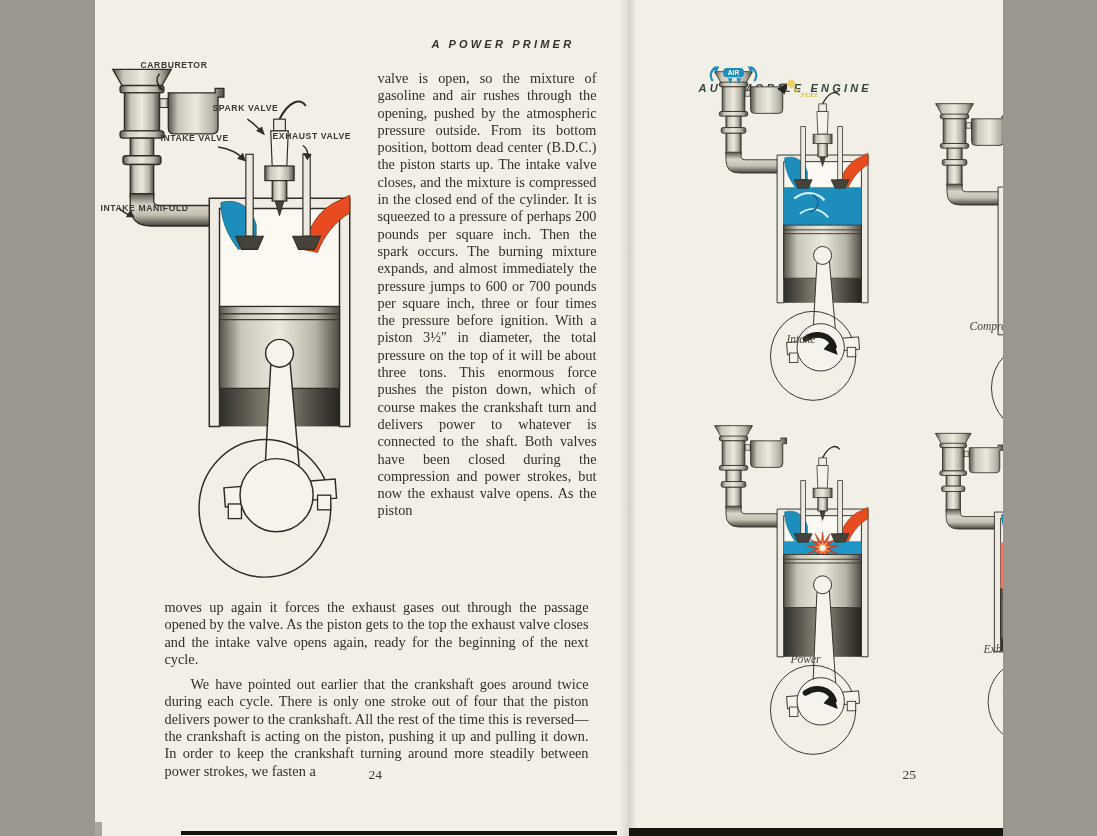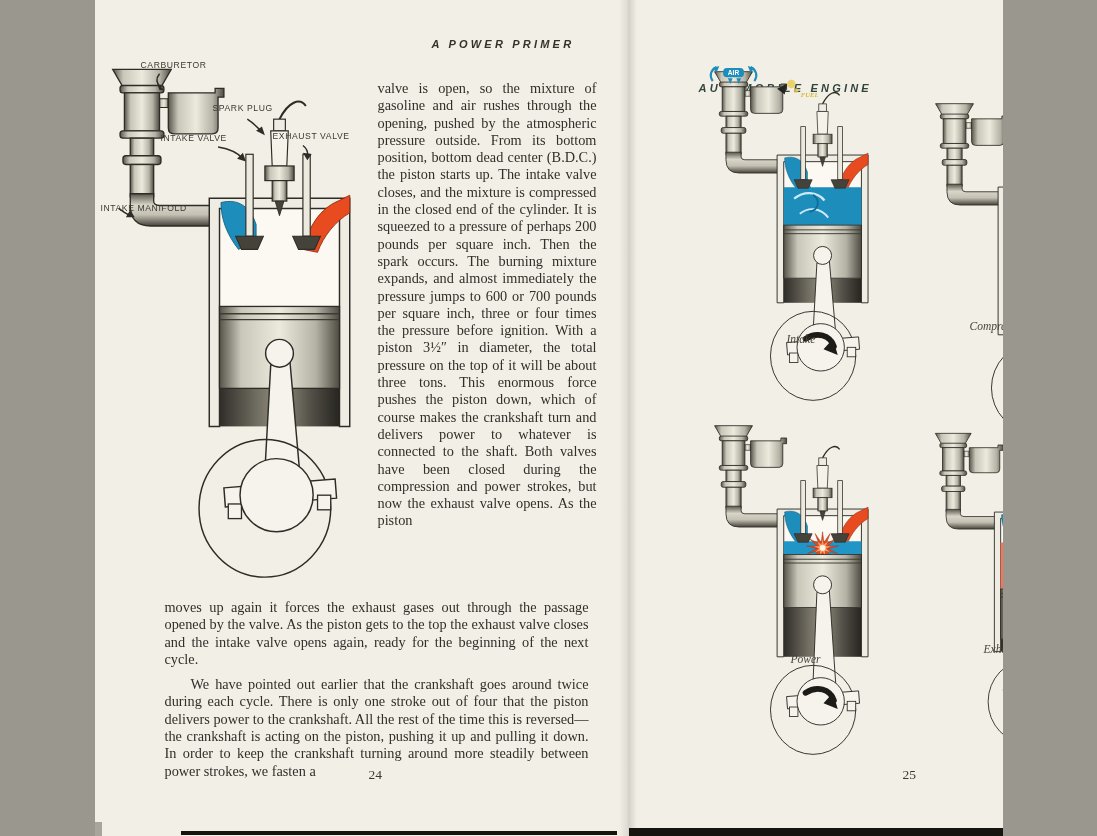--- a/index.html
+++ b/index.html
@@ -4,26 +4,26 @@
 <style>
   html,body{margin:0;padding:0;background:#9a978f;}
   .book{position:relative;width:908px;height:836px;margin:0 auto;background:#f2efe6;
         overflow:hidden;font-family:"Liberation Serif",serif;color:#33312c;}
   .gutter{position:absolute;left:524px;top:0;width:18px;height:836px;
           background:linear-gradient(to right,rgba(60,55,45,0) 0%,rgba(60,55,45,.10) 45%,rgba(60,55,45,.16) 55%,rgba(60,55,45,0) 100%);}
   .hdr{position:absolute;font-family:"Liberation Sans",sans-serif;font-weight:bold;font-style:italic;
        font-size:11px;letter-spacing:3.2px;color:#35322c;white-space:nowrap;}
   .hdr-right{color:#31453c;}
   .bodytext{position:absolute;font-size:14.3px;line-height:17.3px;text-align:justify;color:#312f2a;}
-  .narrowcol{left:283px;top:80px;width:219px;}
+  .narrowcol{left:283px;top:70px;width:219px;}
   .widecol{left:62px;top:591px;width:440px;}
   .widecol p{margin:8px;}
   .widecol p.indent{text-indent:26px;font-family:Liberation Serif, serif;}
   .pagenum{position:absolute;font-size:13.5px;color:#3a3831;}
-  .dlabel{position:absolute;font-family:"Liberation Sans",sans-serif;font-size:8.6px;font-weight:normal;
+  .dlabel{position:absolute;font-family:"Liberation Sans",sans-serif;font-size:8.6px;font-weight:bold;
           letter-spacing:.6px;color:#3a3831;white-space:nowrap;}
   .cap{position:absolute;font-style:italic;font-size:11.5px;color:#49453b;white-space:nowrap;}
   .fig{position:absolute;}
   .fig svg{display:block;width:100%;height:100%;}
   .scanbar{position:absolute;background:#15140f;}
   .smudge{position:absolute;left:0;top:822px;width:7px;height:14px;background:#6a675e;opacity:.55;}
 </style>
 </head>
 <body>
 
@@ -113,21 +113,21 @@
           <polygon points="99,69 93,67 97,63" fill="#2e2c27" stroke="none"></polygon>
       <path d="M138,58 Q142,61 141,65"></path>
           <polygon points="141,68 138,63 144,64" fill="#2e2c27" stroke="none"></polygon>
       <path d="M12,101 Q16,104 20,106"></path>
           <polygon points="23,107 17,107 20,102" fill="#2e2c27" stroke="none"></polygon>
     </g>
       </svg>
     </div>
 
   <div class="dlabel" style="left:46px;top:60px;">CARBURETOR</div>
-  <div class="dlabel" style="left:118px;top:103px;">SPARK PLUG</div>
+  <div class="dlabel" style="left:118px;top:103px;">SPARK VALVE</div>
   <div class="dlabel" style="left:66px;top:133px;">INTAKE VALVE</div>
   <div class="dlabel" style="left:178px;top:131px;">EXHAUST VALVE</div>
   <div class="dlabel" style="left:6px;top:203px;">INTAKE MANIFOLD</div>
 
   <div class="bodytext narrowcol">valve is open, so the mixture of gasoline and air rushes through the opening, pushed by the atmospheric pressure outside. From its bottom position, bottom dead center (B.D.C.) the piston starts up. The intake valve closes, and the mixture is compressed in the closed end of the cylinder. It is squeezed to a pressure of perhaps 200 pounds per square inch. Then the spark occurs. The burning mixture expands, and almost immediately the pressure jumps to 600 or 700 pounds per square inch, three or four times the pressure before ignition. With a piston 3½″ in diameter, the total pressure on the top of it will be about three tons. This enormous force pushes the piston down, which of course makes the crankshaft turn and delivers power to whatever is connected to the shaft. Both valves have been closed during the compression and power strokes, but now the exhaust valve opens. As the piston</div>
   <div class="bodytext widecol">
     <p>moves up again it forces the exhaust gases out through the passage opened by the valve. As the piston gets to the top the exhaust valve closes and the intake valve opens again, ready for the beginning of the next cycle.</p>
     <p class="indent">We have pointed out earlier that the crankshaft goes around twice during each cycle. There is only one stroke out of four that the piston delivers power to the crankshaft. All the rest of the time this is reversed—the crankshaft is acting on the piston, pushing it up and pulling it down. In order to keep the crankshaft turning around more steadily between power strokes, we fasten a</p>
   </div>
 

